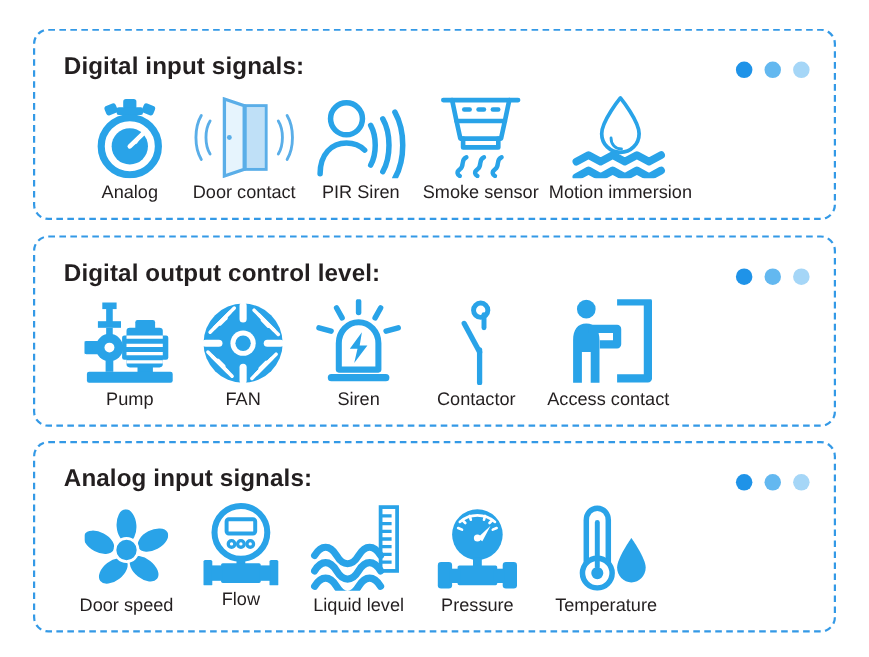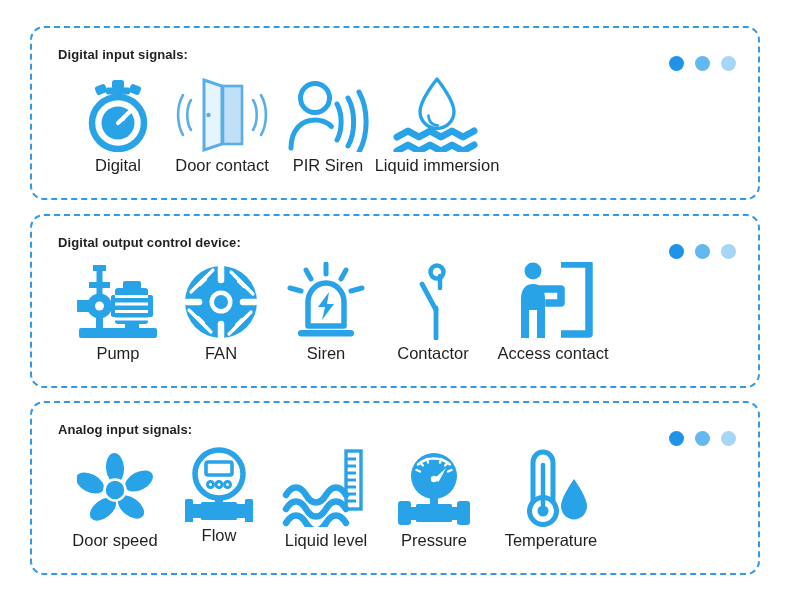--- a/index.html
+++ b/index.html
@@ -26,21 +26,21 @@
   .panel {
     position: relative;
     box-sizing: border-box;
     border: 2px dashed #3399e6;
     border-radius: 14px;
     background: #ffffff;
     height: 174px;
     padding: 14px 22px 8px 22px;
   }
   .panel-title {
-    font-size: 13px;
+    font-size: 22px;
     font-weight: bold;
     color: #231f20;
     letter-spacing: 0.1px;
     margin: 6px 0 0 4px;
     line-height: 1.1;
   }
   .items {
     position: relative;
     display: flex;
     align-items: flex-end;
@@ -121,21 +121,21 @@
               <rect x="13.5" y="7" width="11" height="9" rx="2.5" transform="rotate(-22 19 11.5)"></rect>
               <rect x="47.5" y="7" width="11" height="9" rx="2.5" transform="rotate(22 53 11.5)"></rect>
               <rect x="24" y="9.5" width="24" height="7" rx="2"></rect>
             </g>
             <circle cx="36" cy="45" r="26" fill="none" stroke="#29a3e8" stroke-width="6.5"></circle>
             <circle cx="36" cy="45" r="16.5" fill="#29a3e8"></circle>
             <path d="M36 45 L48.5 33" stroke="#ffffff" stroke-width="4.2" stroke-linecap="round" fill="none"></path>
             <path d="M36 45 L44 36.5 L48.5 33 L42.5 42.5 Z" fill="#ffffff"></path>
           </svg>
         </div>
-        <div class="item-label">Digital</div>
+        <div class="item-label">Analog</div>
       </div>
 
       <div class="item">
         <div class="item-icon">
           <svg width="96" height="74" viewBox="0 0 96 74" aria-hidden="true">
             <g fill="none" stroke="#5aaee8" stroke-width="2.6" stroke-linecap="round">
               <path d="M17 22 C12 30 12 44 17 52"></path>
               <path d="M9 17 C2.5 28 2.5 46 9 57"></path>
               <path d="M79 22 C84 30 84 44 79 52"></path>
               <path d="M87 17 C93.5 28 93.5 46 87 57"></path>
@@ -156,46 +156,69 @@
               <path d="M6 70 C6 52 16.5 42 30 42 C37 42 42.5 44.5 46.5 48.5"></path>
               <path d="M52 26 C57.5 36 57.5 52 52 62"></path>
               <path d="M63 20 C70.5 33 70.5 55 63 68"></path>
               <path d="M74 14 C83.5 31 83.5 57 74 74"></path>
             </g>
           </svg>
         </div>
         <div class="item-label">PIR Siren</div>
       </div>
 
+      <div class="item">
+        <div class="item-icon">
+          <svg width="80" height="76" viewBox="0 0 80 76" aria-hidden="true">
+            <g fill="none" stroke="#29a3e8" stroke-width="4.2" stroke-linecap="round" stroke-linejoin="round">
+              <path d="M6 5 L74 5"></path>
+              <path d="M14 5 L18 24 L62 24 L66 5"></path>
+              <path d="M18 24 L21.5 40 L58.5 40 L62 24"></path>
+              <path d="M24 40 L24 48 L56 48 L56 40"></path>
+            </g>
+            <g fill="#29a3e8">
+              <rect x="23" y="11.5" width="9" height="4" rx="2"></rect>
+              <rect x="36" y="11.5" width="9" height="4" rx="2"></rect>
+              <rect x="49" y="11.5" width="9" height="4" rx="2"></rect>
+            </g>
+            <g fill="none" stroke="#29a3e8" stroke-width="4" stroke-linecap="round">
+              <path d="M27 57 C21 60 26 64 21 68 C17.5 70.5 19 73 21 74"></path>
+              <path d="M43 57 C37 60 42 64 37 68 C33.5 70.5 35 73 37 74"></path>
+              <path d="M59 57 C53 60 58 64 53 68 C49.5 70.5 51 73 53 74"></path>
+            </g>
+          </svg>
+        </div>
+        <div class="item-label">Smoke sensor</div>
+      </div>
 
       <div class="item">
         <div class="item-icon">
           <svg width="92" height="76" viewBox="0 0 92 76" aria-hidden="true">
             <path d="M46 3 C46 3 29 24 29 35.5 C29 45 36.6 52.5 46 52.5 C55.4 52.5 63 45 63 35.5 C63 24 46 3 46 3 Z" fill="none" stroke="#29a3e8" stroke-width="3.4" stroke-linejoin="round"></path>
             <path d="M37.5 39.5 C37.5 45.5 41.5 49.5 47 49.5" fill="none" stroke="#29a3e8" stroke-width="2.6" stroke-linecap="round"></path>
             <g fill="none" stroke="#29a3e8" stroke-width="7" stroke-linecap="round" stroke-linejoin="round">
               <path d="M6 61 L17 55 L28 61 L39 55 L50 61 L61 55 L72 61 L83 55"></path>
               <path d="M6 75 L17 69 L28 75 L39 69 L50 75 L61 69 L72 75 L83 69"></path>
             </g>
           </svg>
         </div>
-        <div class="item-label">Liquid immersion</div>
+        <div class="item-label">Motion immersion</div>
       </div>
 
     </div>
 
     <div class="dots">
       <span class="dot dot-1"></span>
       <span class="dot dot-2"></span>
       <span class="dot dot-3"></span>
     </div>
   </section>
 
   <section class="panel p2">
-    <div class="panel-title">Digital output control device:</div>
+    <div class="panel-title">Digital output control level:</div>
 
     <div class="items">
 
       <div class="item">
         <div class="item-icon">
           <svg width="86" height="76" viewBox="0 0 86 76" aria-hidden="true">
             <g fill="#29a3e8">
               <rect x="18" y="1" width="13" height="6"></rect>
               <rect x="21.5" y="6" width="6" height="14"></rect>
               <rect x="14" y="18" width="21" height="6"></rect>

